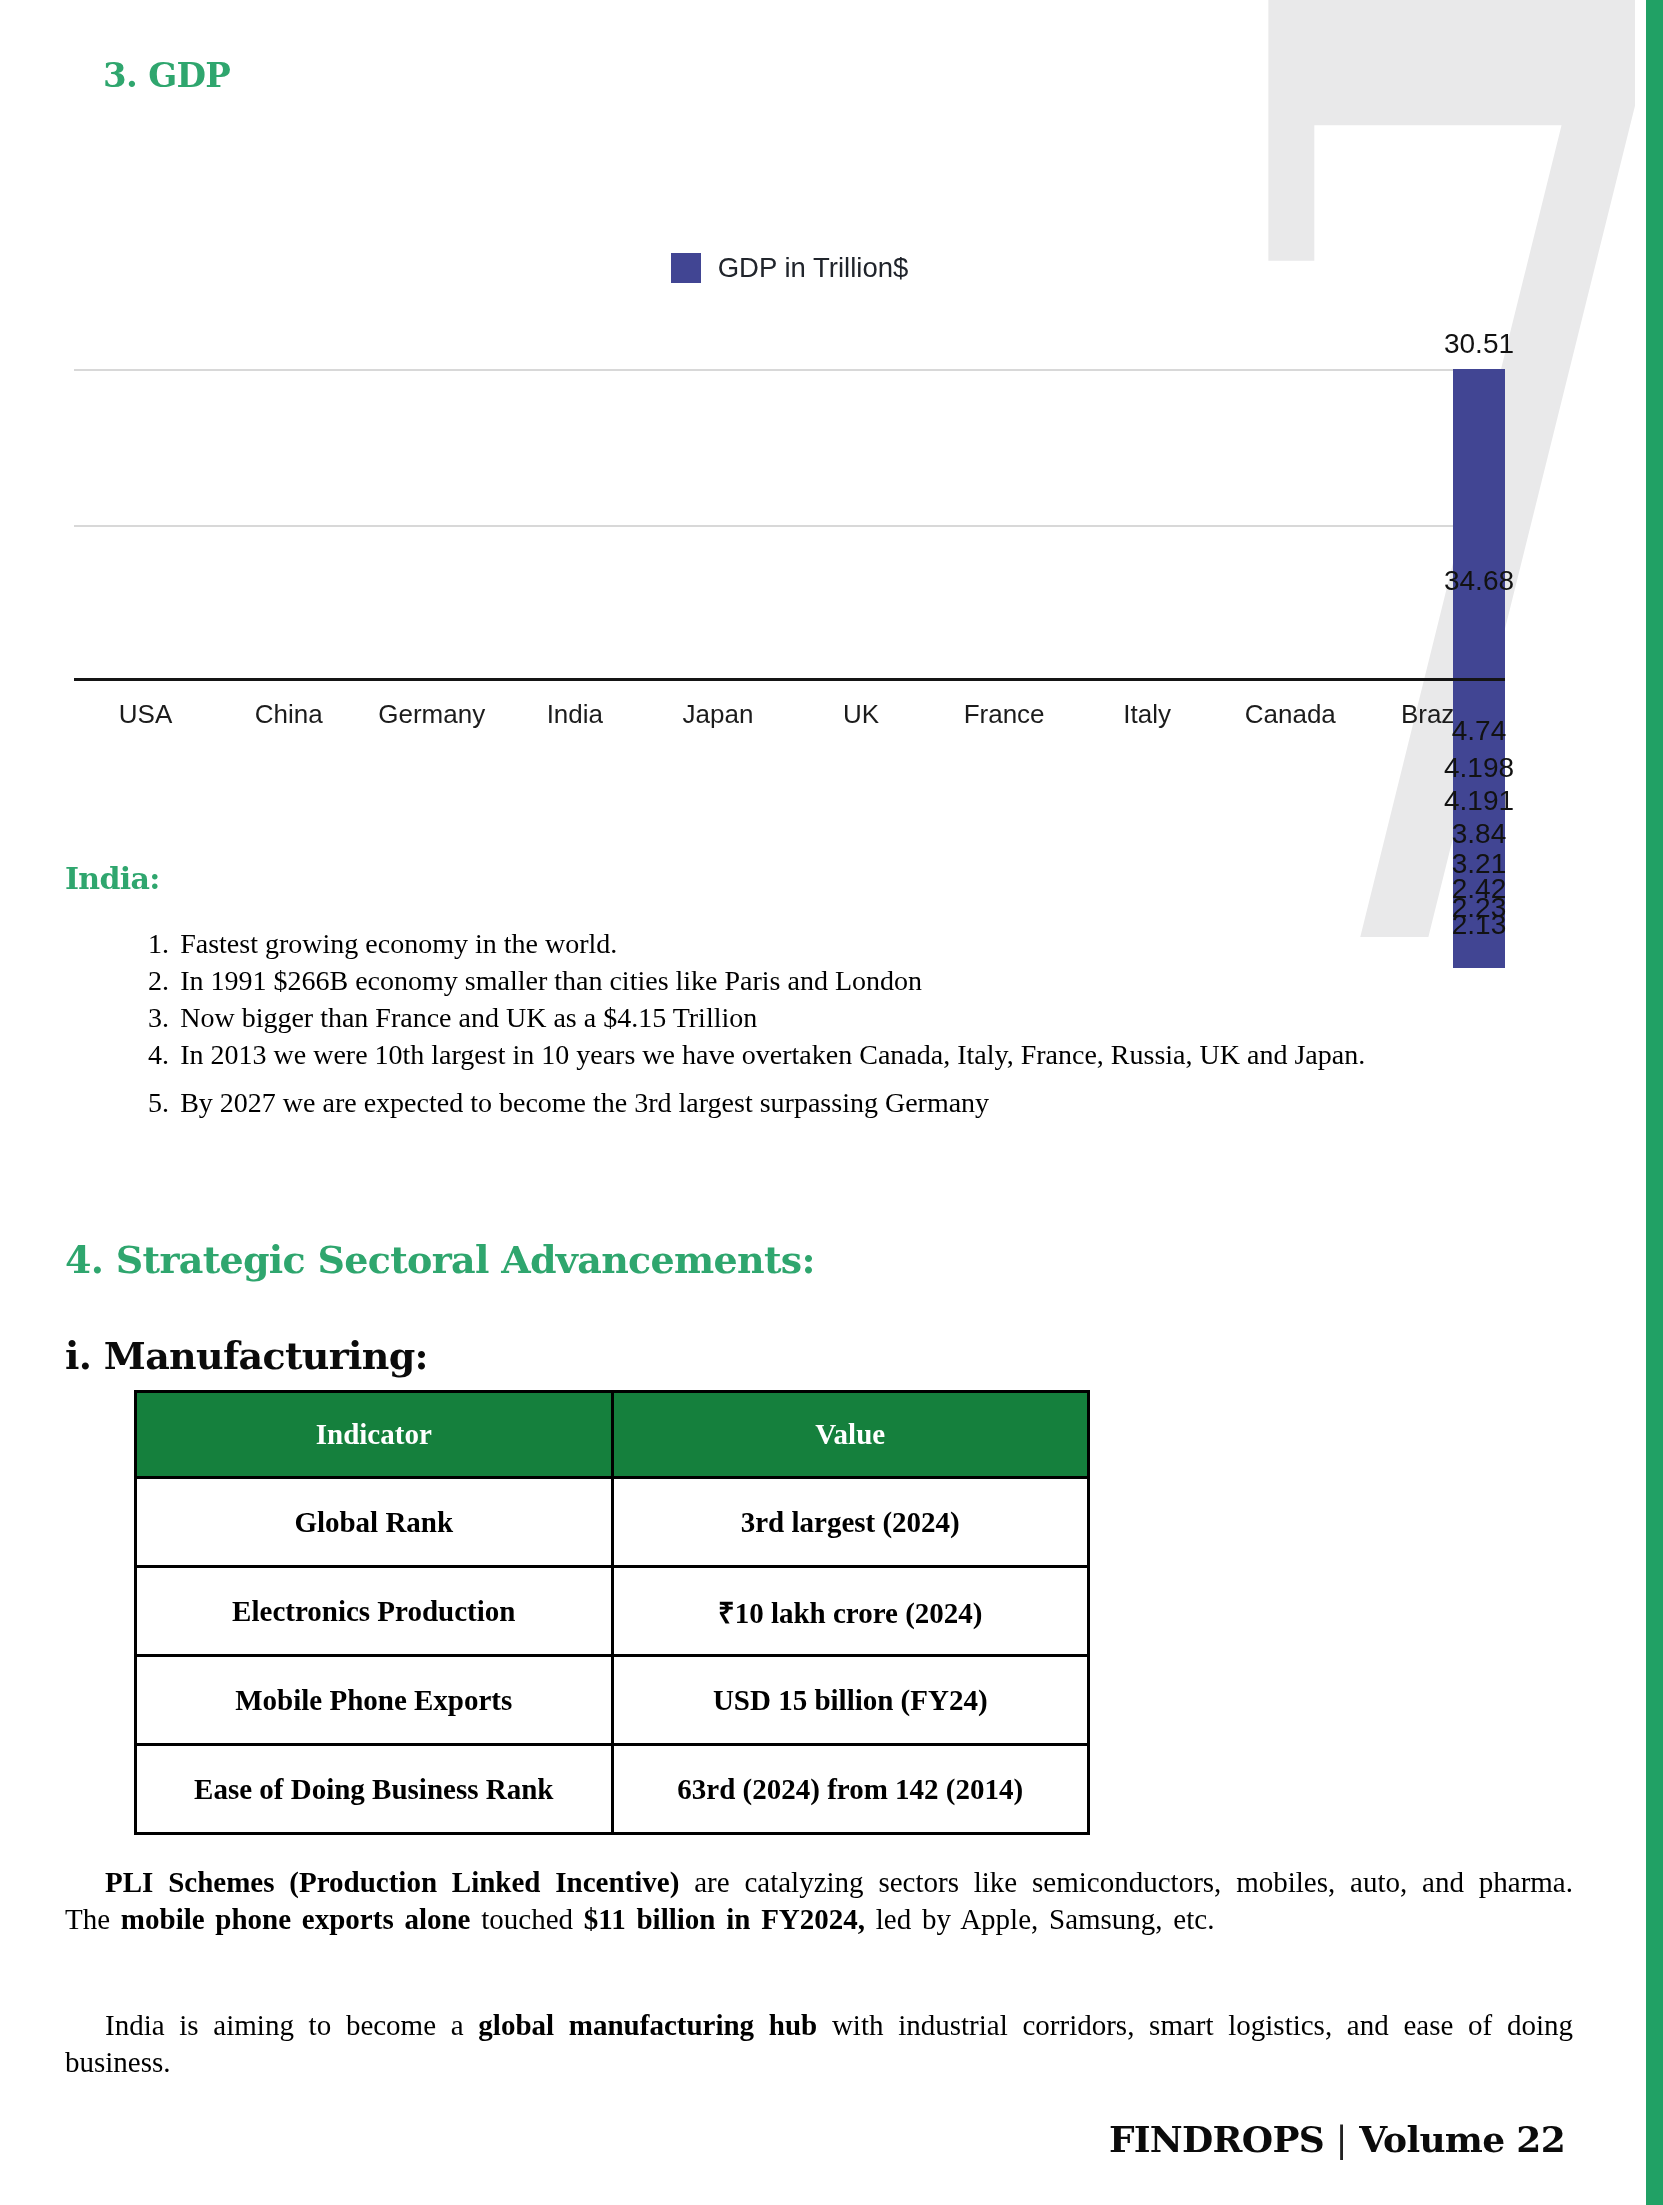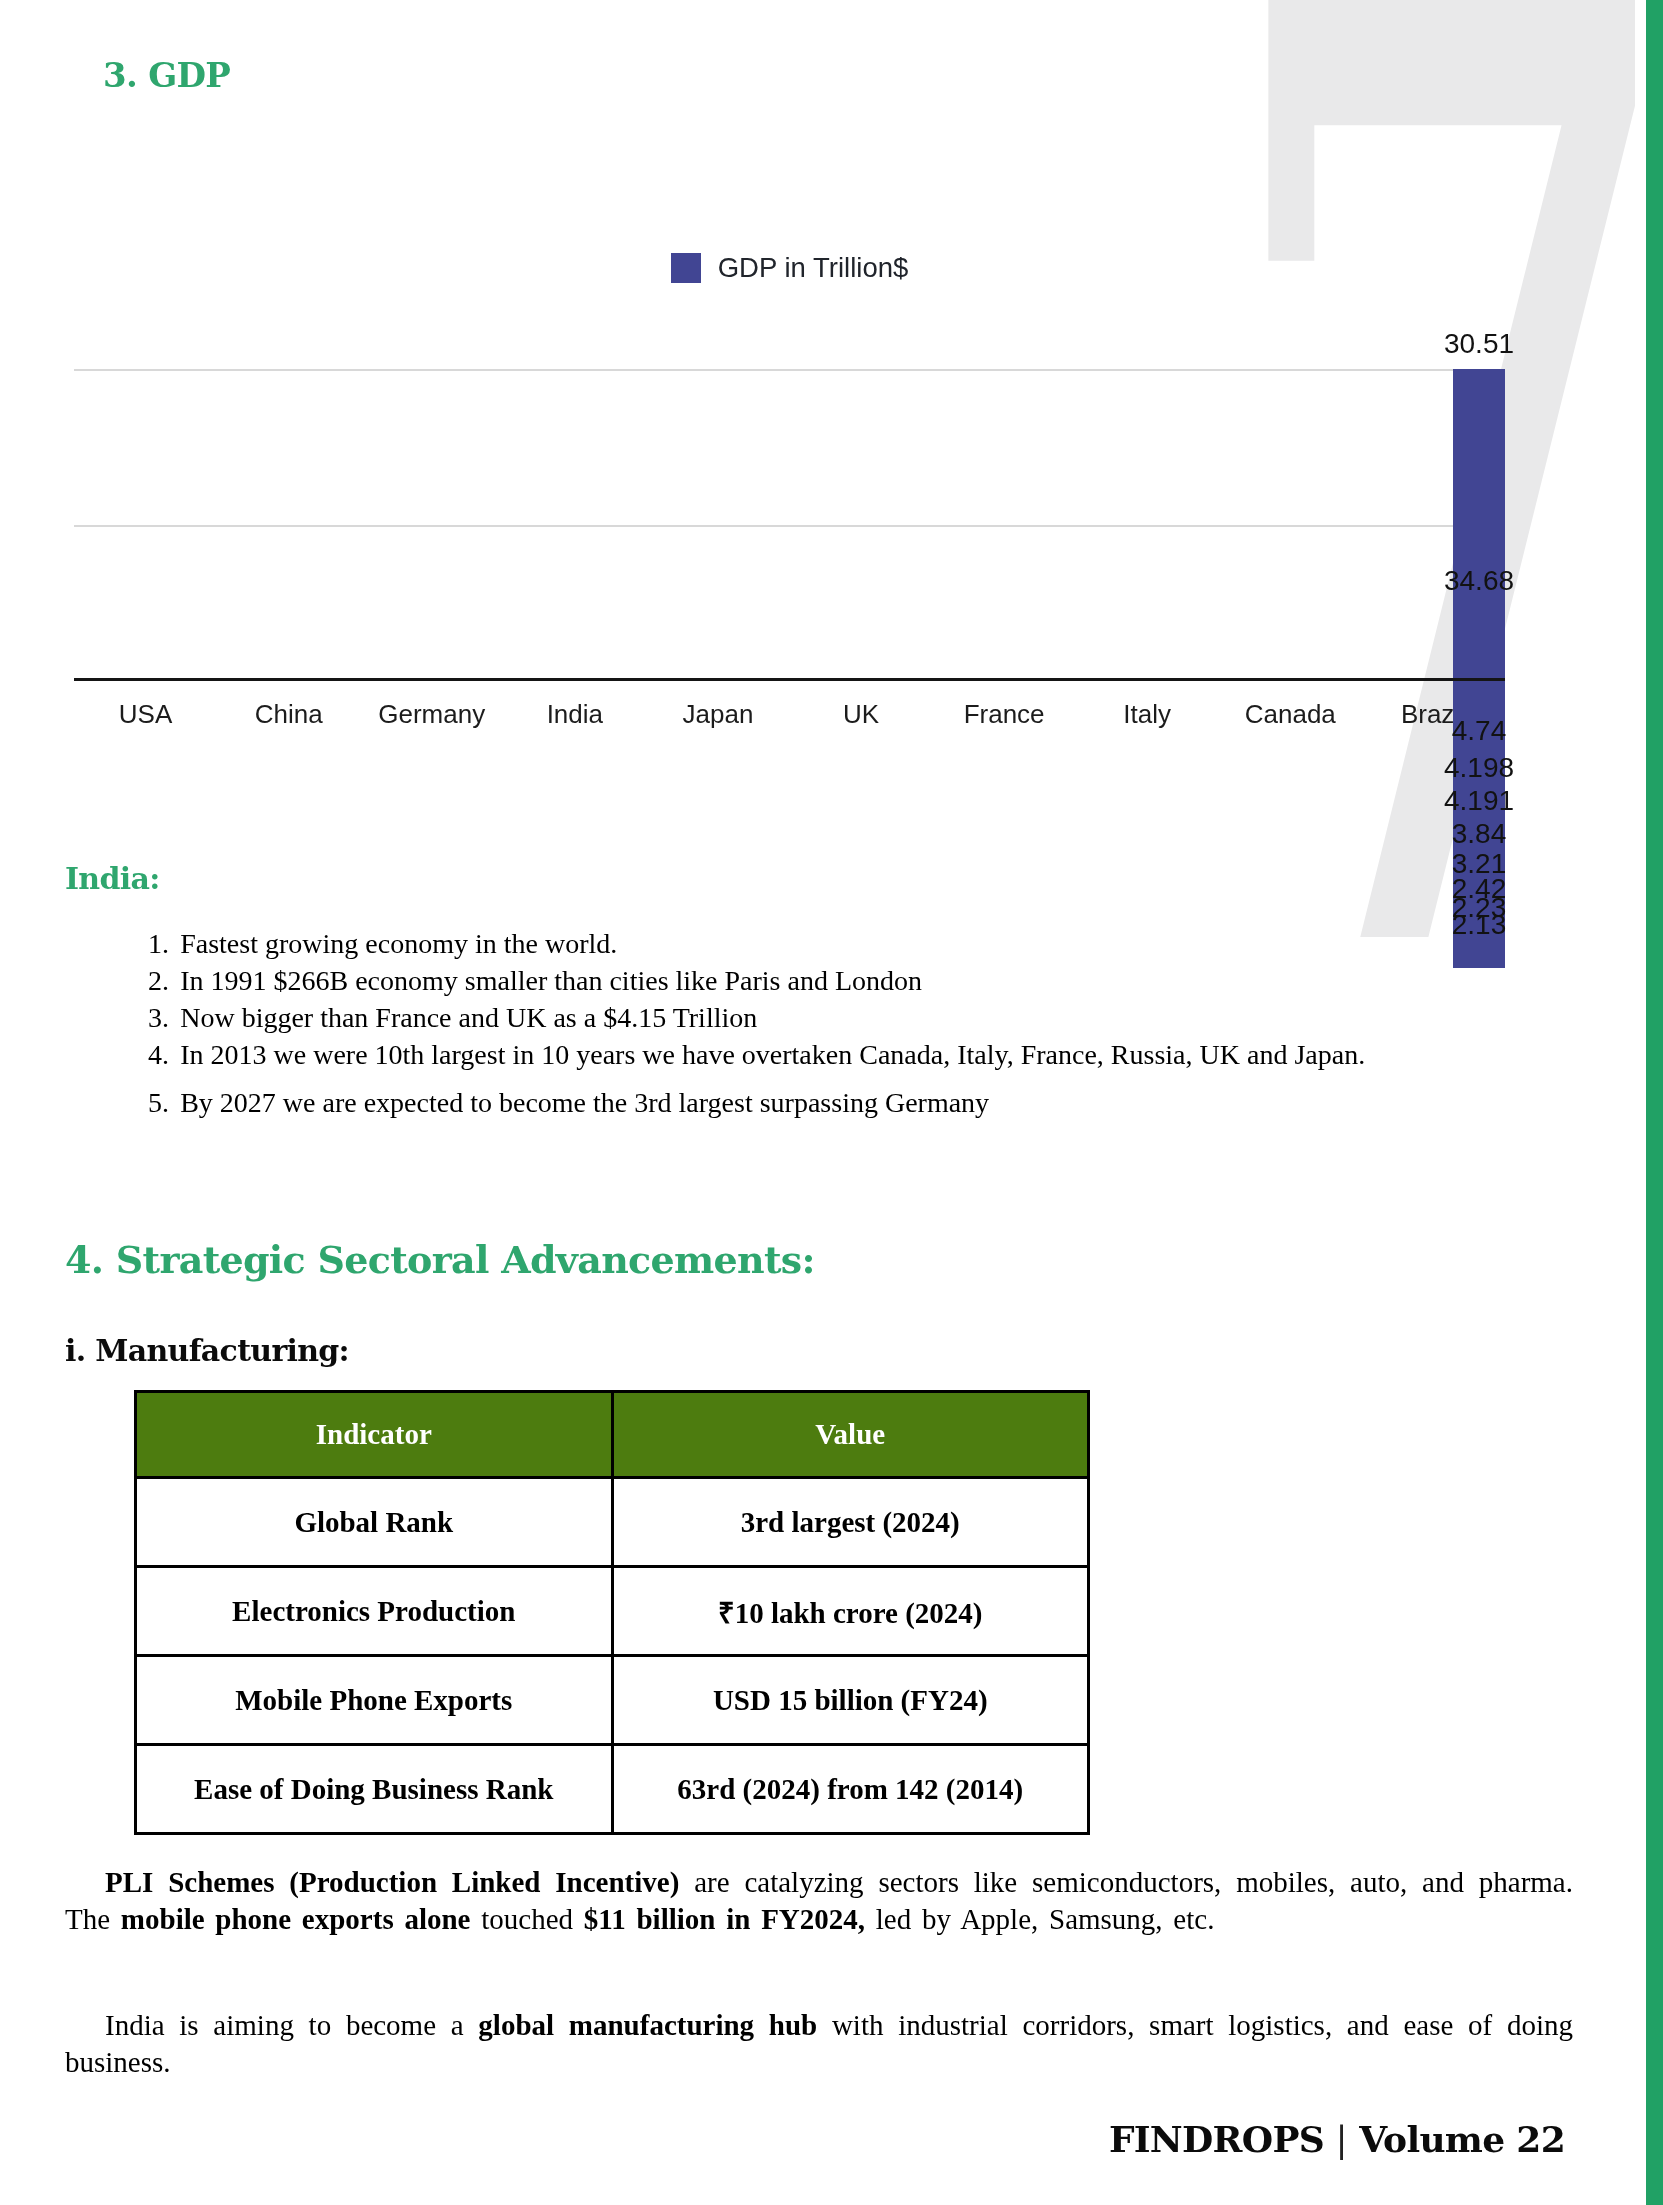--- a/index.html
+++ b/index.html
@@ -15,21 +15,21 @@
   
   .green-strip{position:absolute;top:0;right:0;width:17.6px;height:100%;background:#21a165;z-index:6;}
 
   
   .h-green{position:absolute;left:65px;z-index:2;font-family:"DejaVu Serif",serif;font-weight:700;
            color:#2fa66e;letter-spacing:-0.7px;margin:0;}
   #gdp-heading{top:55px;font-size:34px;margin-left:38px;}
   #india-heading{top:861px;font-size:30px;}
   #section4-heading{top:1237px;font-size:38px;}
   #manufacturing-heading{position:absolute;left:65px;top:1333px;z-index:2;margin:0;
-           font-family:"DejaVu Serif",serif;font-weight:700;font-size:30px;color:#0b0b0b;letter-spacing:-0.7px;}
+           font-family:"DejaVu Serif",serif;font-weight:700;font-size:38px;color:#0b0b0b;letter-spacing:-0.7px;}
 
   
   .chart{position:absolute;left:74px;top:247px;width:1431px;z-index:2;}
   .legend{display:flex;justify-content:center;align-items:center;gap:17px;height:42px;margin-bottom:80px;}
   .legend-swatch{width:30px;height:30px;background:#414593;}
   .legend-text{font-family:"Liberation Sans",sans-serif;font-size:27.5px;color:#20242b;}
   .plot{position:relative;height:312px;}
   .gridline{position:absolute;left:0;right:0;height:2.1px;background:#d8d8d8;}
   .gridline.g40{top:0;}
   .gridline.g20{top:50%;}
@@ -46,21 +46,21 @@
   #india-list{position:absolute;left:113px;top:925px;width:1459px;z-index:2;margin:0;padding:0 0 0 63px;
               font-size:28px;line-height:37px;color:#000;}
   #india-list li{margin:0;padding-left:4.2px;}
   #india-list li.spaced{margin-top:11.3px;}
 
   
   .info-table{position:absolute;left:134px;top:1390px;z-index:2;border-collapse:collapse;width:956px;
               font-family:"Liberation Serif",serif;}
   .info-table th,.info-table td{border:3.5px solid #000;text-align:center;vertical-align:middle;
               font-weight:700;font-size:29px;padding:0 14px;}
-  .info-table th{background:#4d7c0f;color:#ffffff;height:83px;font-weight:700;}
+  .info-table th{background:#15803d;color:#ffffff;height:83px;font-weight:700;}
   .info-table td{height:86px;color:#000;}
   .info-table col{width:50%;}
 
   
   .body-para{position:absolute;left:65px;width:1508px;z-index:2;margin:0;
              font-size:29px;line-height:37px;text-align:justify;text-indent:40px;word-spacing:3.5px;color:#000;}
   #para-pli{top:1864px;}
   #para-hub{top:2007px;}
 
   

